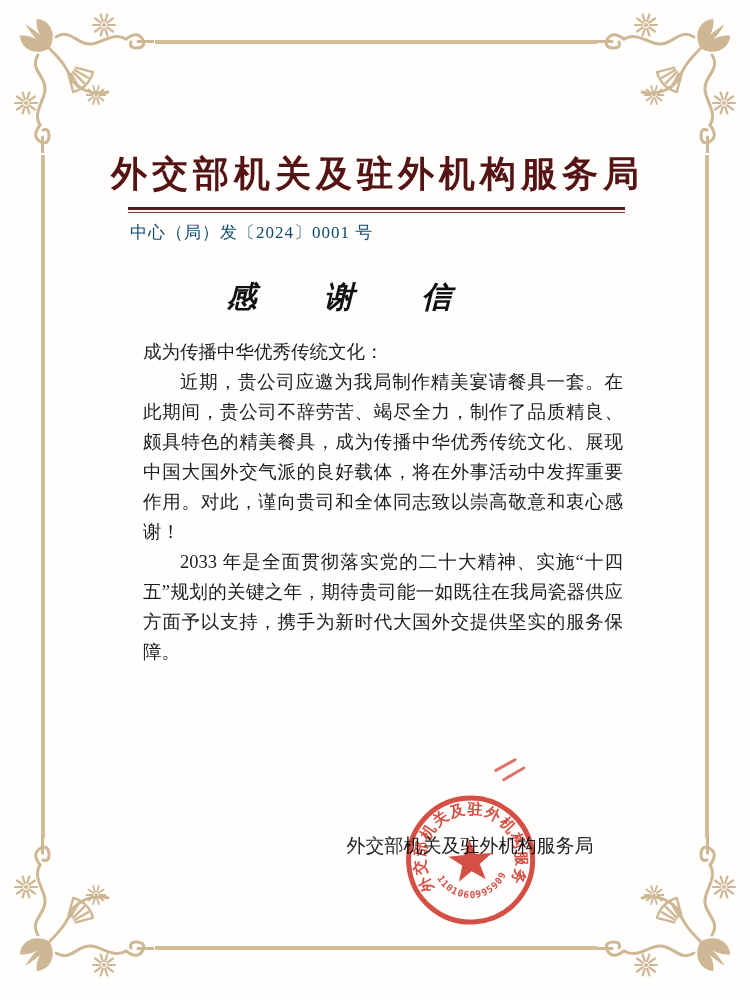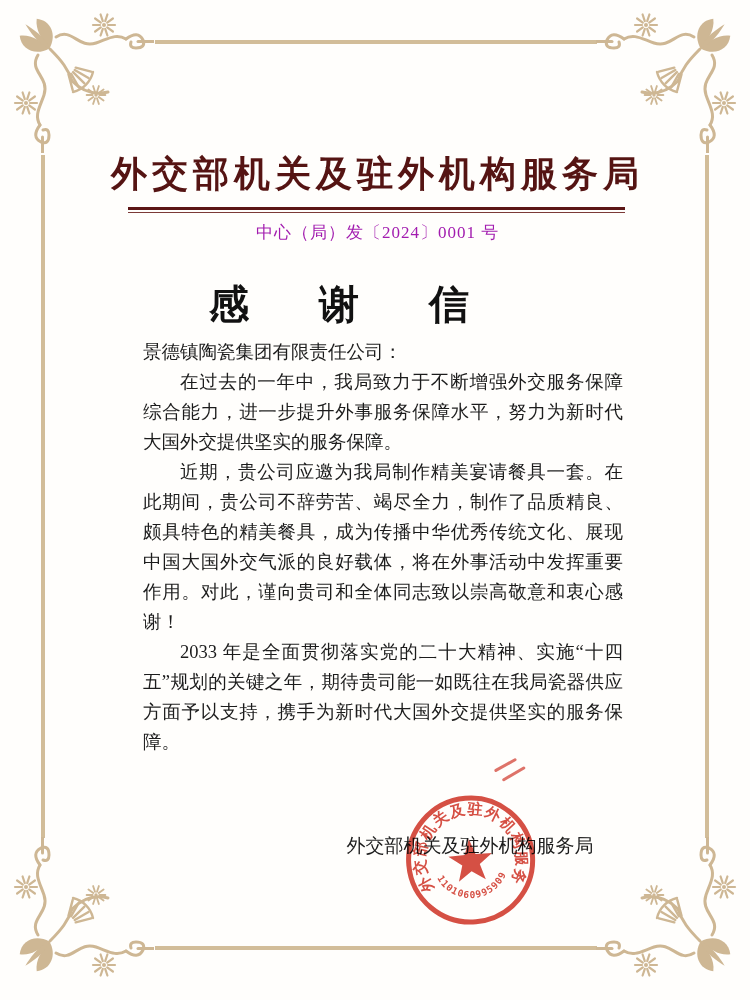--- a/index.html
+++ b/index.html
@@ -25,26 +25,26 @@
   
   .org-title{
     position:absolute;left:0;top:150px;width:750px;
     text-align:center;font-size:36px;font-weight:bold;
     letter-spacing:5px;text-indent:5px;color:#551413;
   }
   .red-rule-thick{position:absolute;left:128px;top:207px;width:497px;height:3px;background:#5c1616;}
   .red-rule-thin {position:absolute;left:128px;top:212px;width:497px;height:1px;background:#7c3a38;}
   .doc-number{
     position:absolute;left:130px;top:221px;width:495px;
-    text-align:center;font-size:17px;letter-spacing:1px;color:#a21caf;
+    text-align:left;font-size:17px;letter-spacing:1px;color:#0c4a6e;
   }
   .letter-title{
     position:absolute;left:0;top:277px;width:678px;
-    text-align:center;font-size:40px;font-weight:600;
-    letter-spacing:30px;text-indent:30px;color:#111;
+    text-align:center;font-size:30px;font-weight:600;
+    letter-spacing:30px;text-indent:30px;color:#111;font-style:italic;
   }
   
   .body-block{
     position:absolute;left:143px;top:337px;width:480px;
     font-size:18.5px;line-height:30px;text-align:justify;color:#1c1c1c;
   }
   .body-block p{margin:0;text-indent:2em;}
   .body-block p.salutation{text-indent:0;}
   
   .signature-block{
@@ -129,22 +129,21 @@
       <use href="#corner-ornament"></use>
     </svg>
 
   <div class="org-title">外交部机关及驻外机构服务局</div>
   <div class="red-rule-thick"></div>
   <div class="red-rule-thin"></div>
   <div class="doc-number">中心（局）发〔2024〕0001 号</div>
   <div class="letter-title">感 谢 信</div>
 
   <div class="body-block">
-    <p class="salutation">景德镇陶瓷集团有限责任公司：</p>
-    <p>在过去的一年中，我局致力于不断增强外交服务保障综合能力，进一步提升外事服务保障水平，努力为新时代大国外交提供坚实的服务保障。</p>
+    <p class="salutation">成为传播中华优秀传统文化：</p>
     <p>近期，贵公司应邀为我局制作精美宴请餐具一套。在此期间，贵公司不辞劳苦、竭尽全力，制作了品质精良、颇具特色的精美餐具，成为传播中华优秀传统文化、展现中国大国外交气派的良好载体，将在外事活动中发挥重要作用。对此，谨向贵司和全体同志致以崇高敬意和衷心感谢！</p>
     <p>2033 年是全面贯彻落实党的二十大精神、实施“十四五”规划的关键之年，期待贵司能一如既往在我局瓷器供应方面予以支持，携手为新时代大国外交提供坚实的服务保障。</p>
   </div>
 
   <div class="signature-block">
     <div>外交部机关及驻外机构服务局</div>
   </div>
 
   <svg class="seal" viewBox="0 0 170 190">
     <defs>

